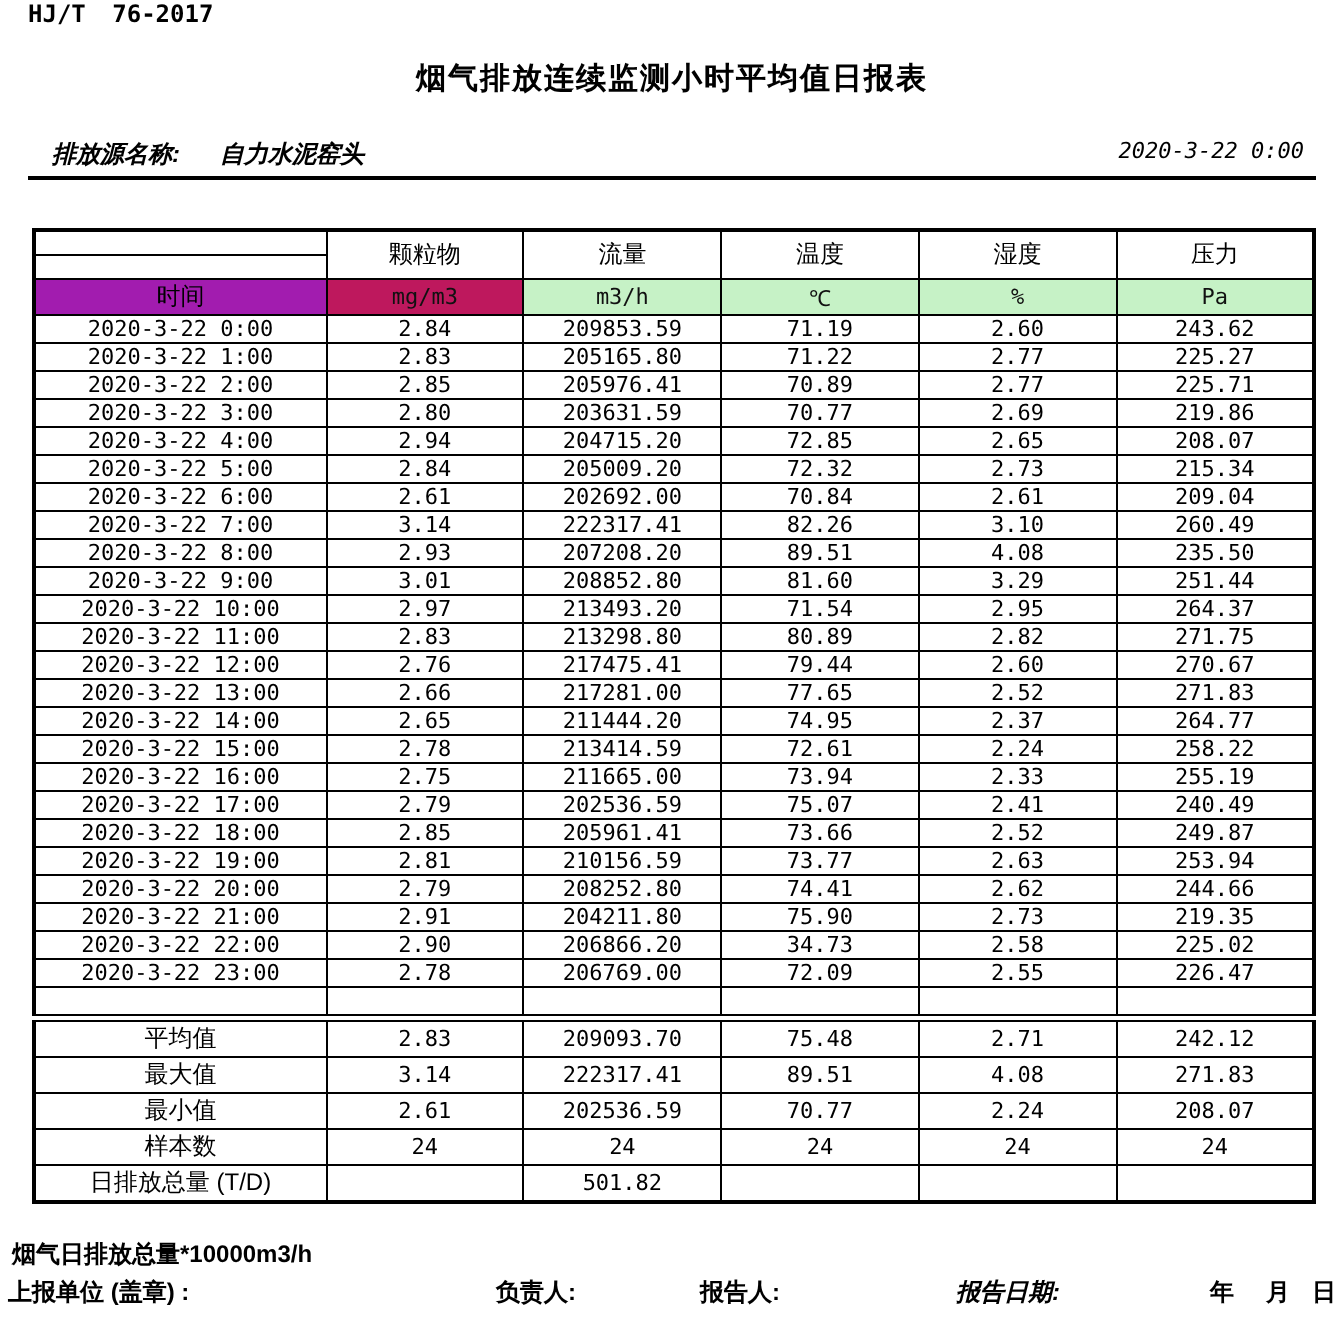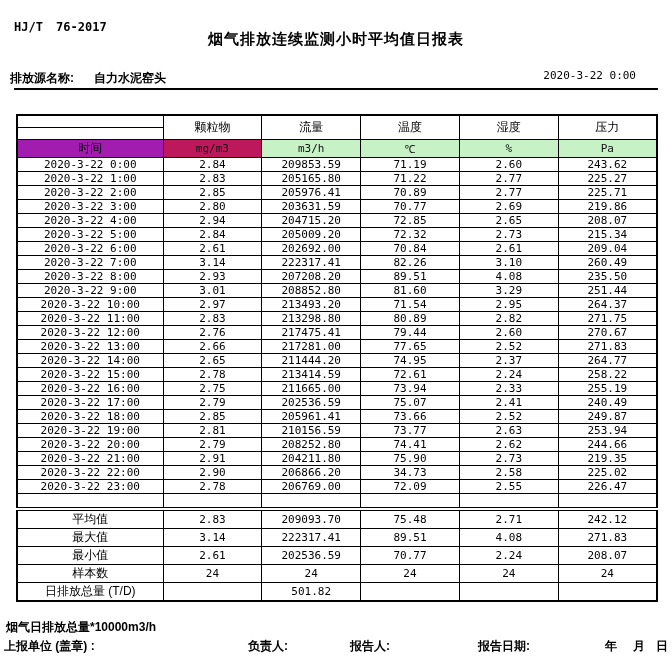--- a/index.html
+++ b/index.html
@@ -5,30 +5,30 @@
   * { box-sizing: border-box; }
   html, body { margin: 0; padding: 0; background: #fff; }
   body {
     width: 672px; height: 659px;
     font-family: "Liberation Sans", sans-serif;
     color: #000;
   }
   .page { position: relative; width: 672px; height: 659px; overflow: hidden; background: #fff; }
 
   .standard {
-    position: absolute; left: 14px; top: 20px;
+    position: absolute; left: 14px; top: 0;
     font-family: "DejaVu Sans Mono", monospace;
     font-size: 12px; font-weight: bold; word-spacing: 6px; text-align: center;
   }
   .title {
     position: absolute; left: 0; top: 30px; width: 672px;
     text-align: center; font-size: 15px; font-weight: bold;
     letter-spacing: 1px;
   }
-  .source-row { position: absolute; left: 10px; top: 68px; width: 644px; height: 16px; }
+  .source-row { position: absolute; left: 26px; top: 68px; width: 644px; height: 16px; font-style: italic; }
   .source-label { font-size: 12px; font-weight: bold; }
   .source-name { font-size: 12px; font-weight: bold; margin-left: 20px; }
   .report-datetime {
     position: absolute; right: 18px; top: 1px;
     font-family: "DejaVu Sans Mono", monospace; font-size: 11px; font-weight: normal;
   }
   .header-rule {
     position: absolute; left: 14px; top: 88px; width: 644px;
     border-top: 2px solid #000;
   }
@@ -69,21 +69,21 @@
 
   .footnote {
     position: absolute; left: 6px; top: 619px;
     font-size: 12px; font-weight: bold;
   }
   .footer-row { position: absolute; left: 0; top: 638px; width: 580px; height: 16px; }
   .footer-row span { position: absolute; font-size: 12px; font-weight: bold; white-space: nowrap; }
   .f-unit  { left: 4px; }
   .f-resp  { left: 248px; }
   .f-rep   { left: 350px; }
-  .f-date  { left: 478px; }
+  .f-date  { left: 478px; font-style: italic; }
   .f-year  { left: 605px; }
   .f-month { left: 633px; }
   .f-day   { left: 656px; }
 </style>
 </head>
 <body>
 
 <div class="page">
 
   <div class="standard">HJ/T 76-2017</div>

